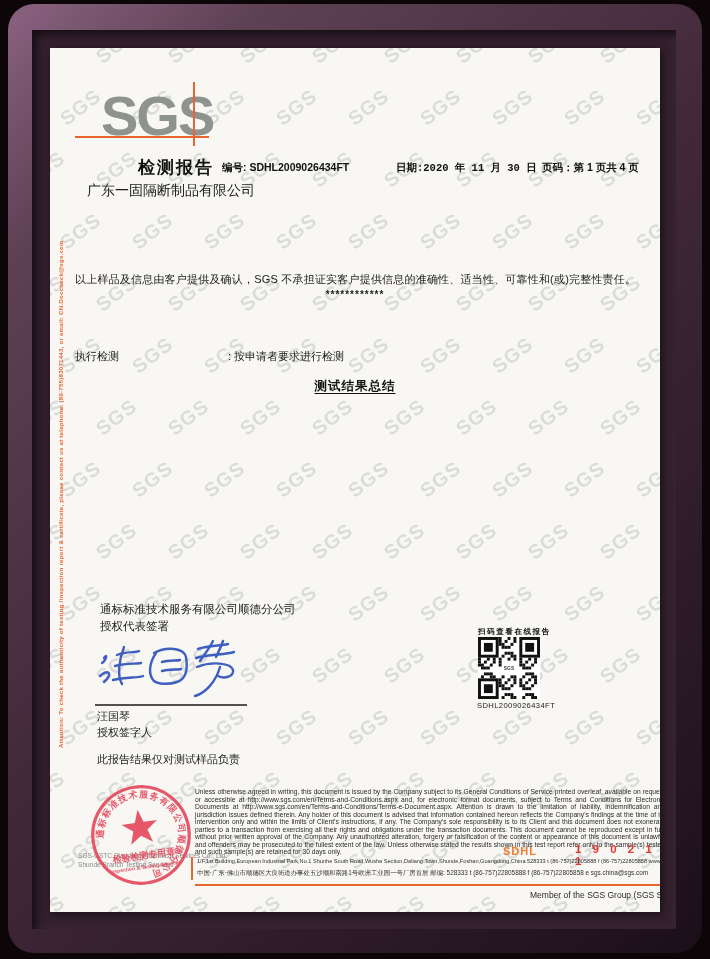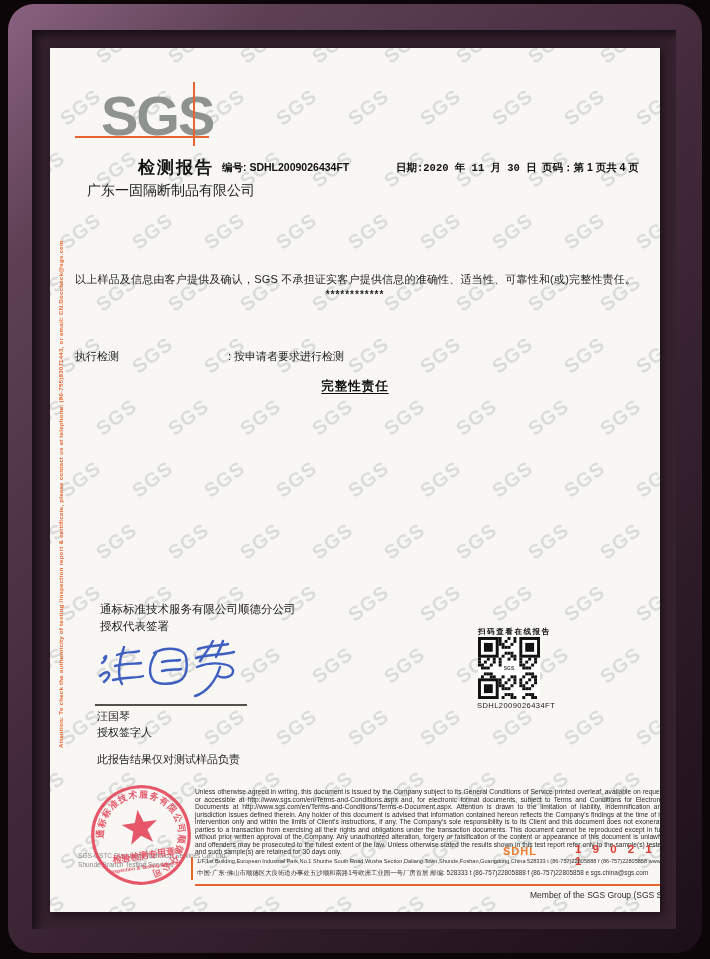--- a/index.html
+++ b/index.html
@@ -230,21 +230,21 @@
     </div>
 
     <div class="abs body-txt" style="left:37px; top:134px; font-size:14px;">广东一固隔断制品有限公司</div>
 
     <div class="abs body-txt" style="left:25px; top:224px; letter-spacing:.2px;">以上样品及信息由客户提供及确认，SGS 不承担证实客户提供信息的准确性、适当性、可靠性和(或)完整性责任。</div>
     <div class="abs stars" style="left:0; top:241px;">************</div>
     <div class="abs body-txt" style="left:25px; top:301px;">
       <span class="row-label">执行检测</span><span>: 按申请者要求进行检测</span>
     </div>
 
-    <div class="abs results-title" style="left:0; top:330px;">完整性责任</div>
+    <div class="abs results-title" style="left:0; top:330px;">测试结果总结</div>
 
 
     <div class="abs body-txt" style="left:50px; top:554px; font-size:11.5px;">通标标准技术服务有限公司顺德分公司</div>
     <div class="abs body-txt" style="left:50px; top:571px; font-size:11.5px;">授权代表签署</div>
 
     <svg class="abs" style="left:42px; top:586px;" width="162" height="66" viewBox="0 0 162 66">
       <g fill="none" stroke="#3f5fc0" stroke-width="2.4" stroke-linecap="round" stroke-linejoin="round">
         <path d="M12,24 C16,18 14,27 10,29"></path>
         <path d="M8,42 C16,35 22,39 12,48"></path>
         <path d="M32,13 C27,26 25,42 30,50"></path>

